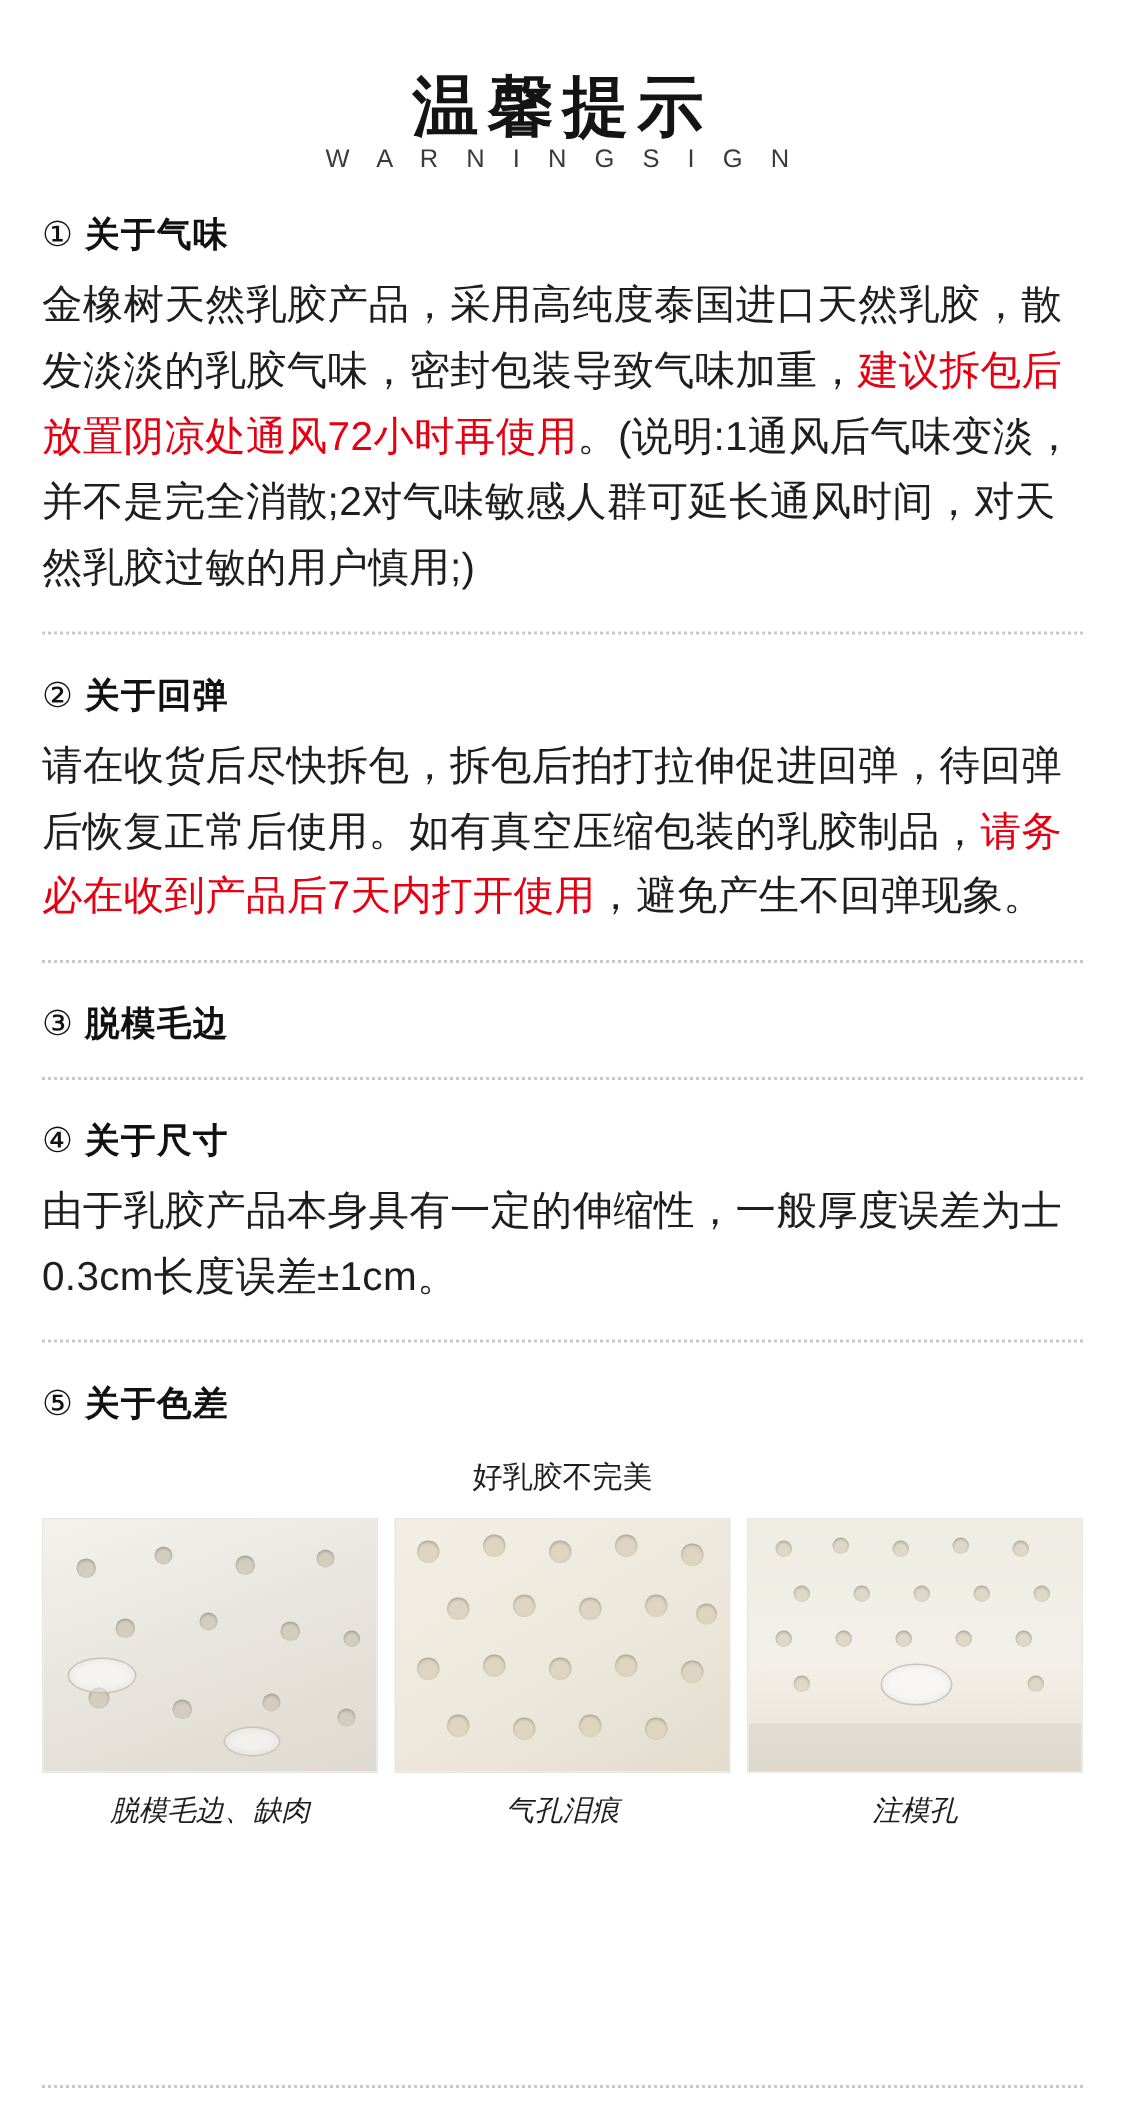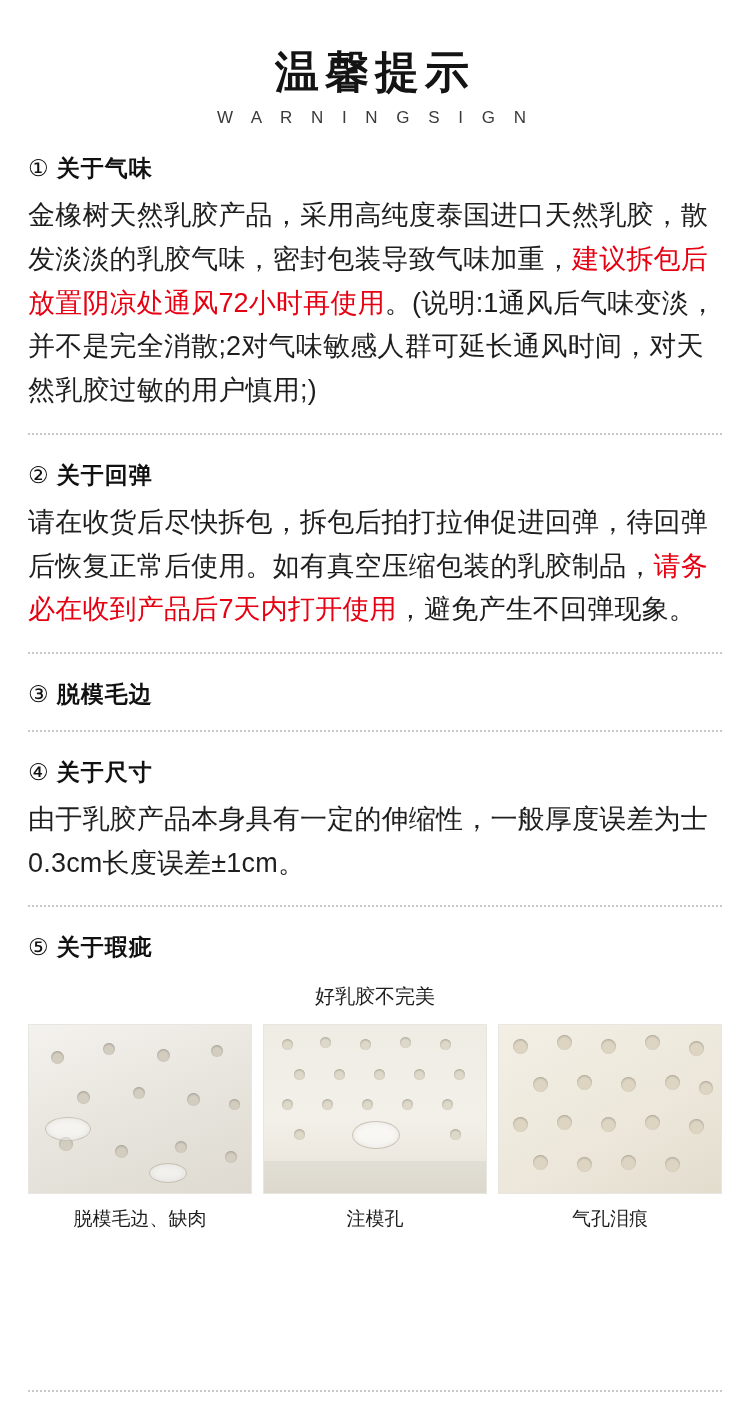--- a/index.html
+++ b/index.html
@@ -27,21 +27,20 @@
     text-align: center;
   }
   .header-title {
     font-size: 44px;
     font-weight: bold;
     letter-spacing: 6px;
     color: #141414;
     line-height: 1.1;
   }
   .header-sub {
-    margin-top: 12px;
     font-size: 17px;
     letter-spacing: 7px;
     color: #3a3a3a;
     font-weight: normal;
   }
   
   .section {
     padding-top: 26px;
   }
   .sec-title {
@@ -78,20 +77,21 @@
     margin-top: 20px;
     margin-bottom: 14px;
   }
   .img-row {
     display: flex;
     justify-content: space-between;
     gap: 9px;
   }
   .img-cell {
     width: 224px;
+    font-style: italic;
   }
   .photo {
     width: 224px;
     height: 170px;
     position: relative;
     overflow: hidden;
     border: 1px solid #e8e6e1;
     box-sizing: border-box;
   }
   .photo-a {
@@ -185,21 +185,21 @@
       <span class="num">④</span><span>关于尺寸</span>
     </div>
     <div class="sec-body">
       <span>由于乳胶产品本身具有一定的伸缩性，一般厚度误差为士0.3cm长度误差±1cm。</span>
     </div>
     <div class="divider"></div>
   </div>
 
   <div class="section">
     <div class="sec-title">
-      <span class="num">⑤</span><span>关于瑕疵</span>
+      <span class="num">⑤</span><span>关于色差</span>
     </div>
   </div>
 
   <div class="caption-center">好乳胶不完美</div>
 
   <div class="img-row">
 
     <div class="img-cell">
       <div class="photo photo-a">
         <div class="dots">
@@ -213,20 +213,47 @@
           <span class="dot" style="left:200px;top:74px;width:11px;height:11px;"></span>
           <span class="dot" style="left:30px;top:112px;width:14px;height:14px;"></span>
           <span class="dot" style="left:86px;top:120px;width:13px;height:13px;"></span>
           <span class="dot" style="left:146px;top:116px;width:12px;height:12px;"></span>
           <span class="dot" style="left:196px;top:126px;width:12px;height:12px;"></span>
           <span class="blob" style="left:16px;top:92px;width:44px;height:22px;"></span>
           <span class="blob" style="left:120px;top:138px;width:36px;height:18px;"></span>
         </div>
       </div>
       <div class="img-caption">脱模毛边、缺肉</div>
+    </div>
+
+    <div class="img-cell">
+      <div class="photo photo-c">
+        <div class="dots">
+          <span class="dot" style="left:14px;top:14px;width:15px;height:15px;"></span>
+          <span class="dot" style="left:58px;top:10px;width:15px;height:15px;"></span>
+          <span class="dot" style="left:102px;top:14px;width:15px;height:15px;"></span>
+          <span class="dot" style="left:146px;top:10px;width:15px;height:15px;"></span>
+          <span class="dot" style="left:190px;top:16px;width:15px;height:15px;"></span>
+          <span class="dot" style="left:34px;top:52px;width:15px;height:15px;"></span>
+          <span class="dot" style="left:78px;top:50px;width:15px;height:15px;"></span>
+          <span class="dot" style="left:122px;top:52px;width:15px;height:15px;"></span>
+          <span class="dot" style="left:166px;top:50px;width:15px;height:15px;"></span>
+          <span class="dot" style="left:200px;top:56px;width:14px;height:14px;"></span>
+          <span class="dot" style="left:14px;top:92px;width:15px;height:15px;"></span>
+          <span class="dot" style="left:58px;top:90px;width:15px;height:15px;"></span>
+          <span class="dot" style="left:102px;top:92px;width:15px;height:15px;"></span>
+          <span class="dot" style="left:146px;top:90px;width:15px;height:15px;"></span>
+          <span class="dot" style="left:190px;top:94px;width:15px;height:15px;"></span>
+          <span class="dot" style="left:34px;top:130px;width:15px;height:15px;"></span>
+          <span class="dot" style="left:78px;top:132px;width:15px;height:15px;"></span>
+          <span class="dot" style="left:122px;top:130px;width:15px;height:15px;"></span>
+          <span class="dot" style="left:166px;top:132px;width:15px;height:15px;"></span>
+        </div>
+      </div>
+      <div class="img-caption">气孔泪痕</div>
     </div>
 
     <div class="img-cell">
       <div class="photo photo-b">
         <div class="dots">
           <span class="dot" style="left:18px;top:14px;width:11px;height:11px;"></span>
           <span class="dot" style="left:56px;top:12px;width:11px;height:11px;"></span>
           <span class="dot" style="left:96px;top:14px;width:11px;height:11px;"></span>
           <span class="dot" style="left:136px;top:12px;width:11px;height:11px;"></span>
           <span class="dot" style="left:176px;top:14px;width:11px;height:11px;"></span>
@@ -242,43 +269,16 @@
           <span class="dot" style="left:178px;top:74px;width:11px;height:11px;"></span>
           <span class="dot" style="left:30px;top:104px;width:11px;height:11px;"></span>
           <span class="dot" style="left:186px;top:104px;width:11px;height:11px;"></span>
           <span class="blob" style="left:88px;top:96px;width:46px;height:26px;"></span>
           <span class="band" style="top:136px;"></span>
         </div>
       </div>
       <div class="img-caption">注模孔</div>
     </div>
 
-    <div class="img-cell">
-      <div class="photo photo-c">
-        <div class="dots">
-          <span class="dot" style="left:14px;top:14px;width:15px;height:15px;"></span>
-          <span class="dot" style="left:58px;top:10px;width:15px;height:15px;"></span>
-          <span class="dot" style="left:102px;top:14px;width:15px;height:15px;"></span>
-          <span class="dot" style="left:146px;top:10px;width:15px;height:15px;"></span>
-          <span class="dot" style="left:190px;top:16px;width:15px;height:15px;"></span>
-          <span class="dot" style="left:34px;top:52px;width:15px;height:15px;"></span>
-          <span class="dot" style="left:78px;top:50px;width:15px;height:15px;"></span>
-          <span class="dot" style="left:122px;top:52px;width:15px;height:15px;"></span>
-          <span class="dot" style="left:166px;top:50px;width:15px;height:15px;"></span>
-          <span class="dot" style="left:200px;top:56px;width:14px;height:14px;"></span>
-          <span class="dot" style="left:14px;top:92px;width:15px;height:15px;"></span>
-          <span class="dot" style="left:58px;top:90px;width:15px;height:15px;"></span>
-          <span class="dot" style="left:102px;top:92px;width:15px;height:15px;"></span>
-          <span class="dot" style="left:146px;top:90px;width:15px;height:15px;"></span>
-          <span class="dot" style="left:190px;top:94px;width:15px;height:15px;"></span>
-          <span class="dot" style="left:34px;top:130px;width:15px;height:15px;"></span>
-          <span class="dot" style="left:78px;top:132px;width:15px;height:15px;"></span>
-          <span class="dot" style="left:122px;top:130px;width:15px;height:15px;"></span>
-          <span class="dot" style="left:166px;top:132px;width:15px;height:15px;"></span>
-        </div>
-      </div>
-      <div class="img-caption">气孔泪痕</div>
-    </div>
-
   </div>
 
   <div class="bottom-divider"></div>
 </div>
 
 </body></html>

